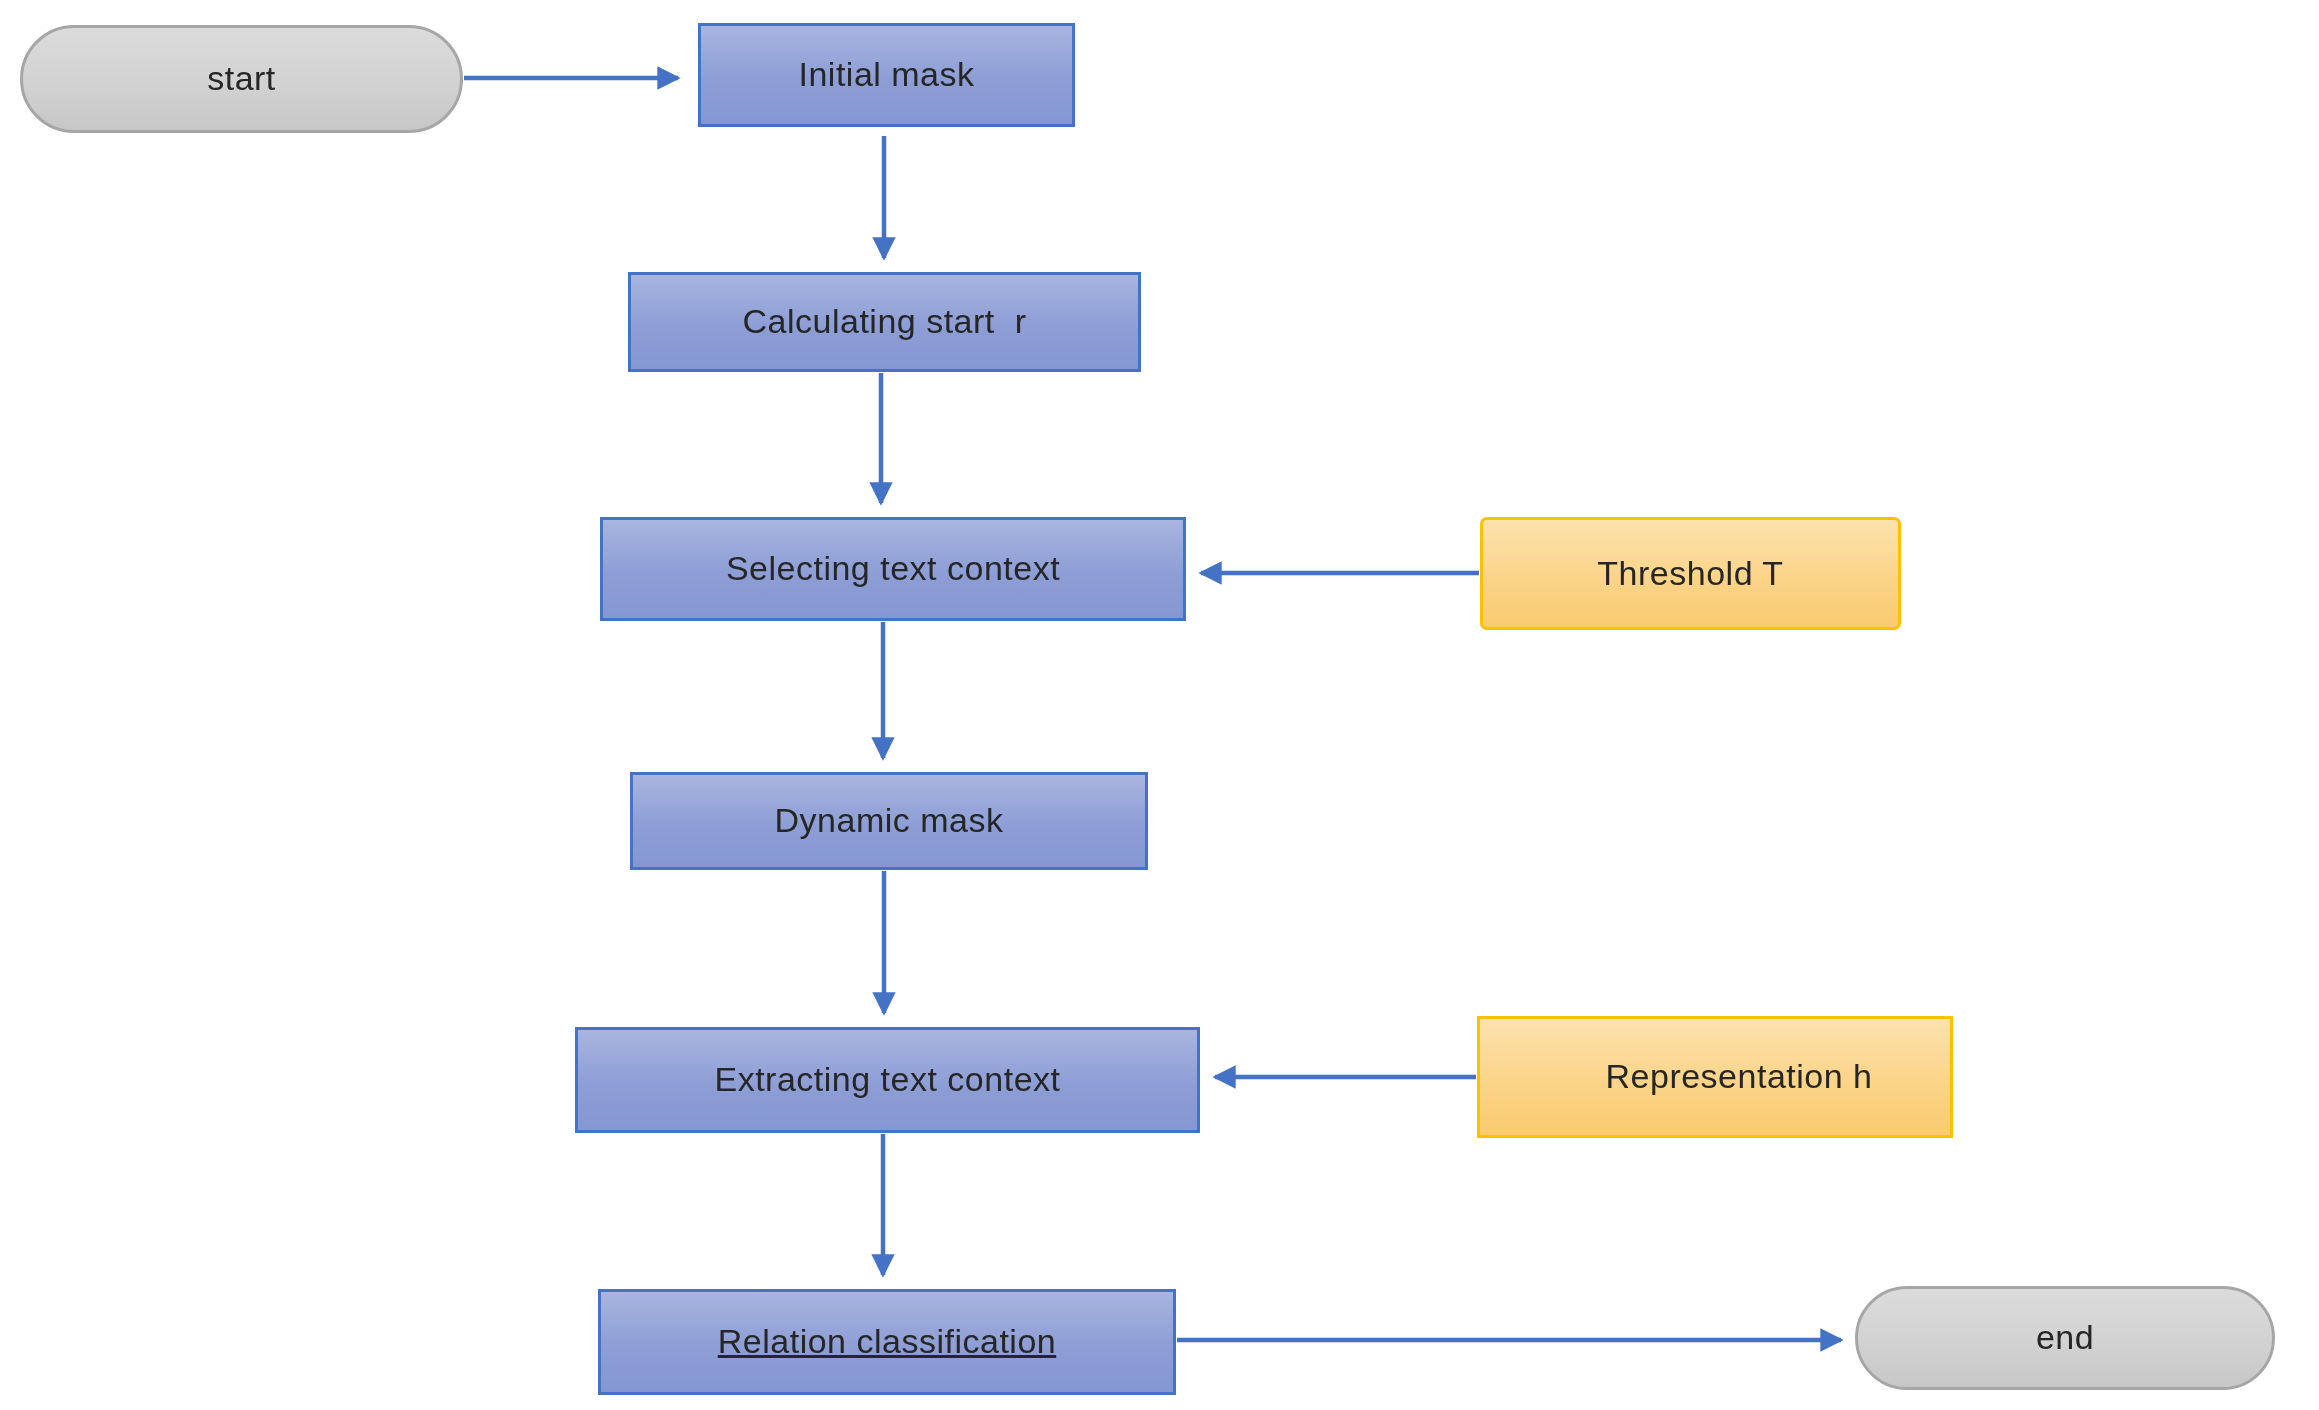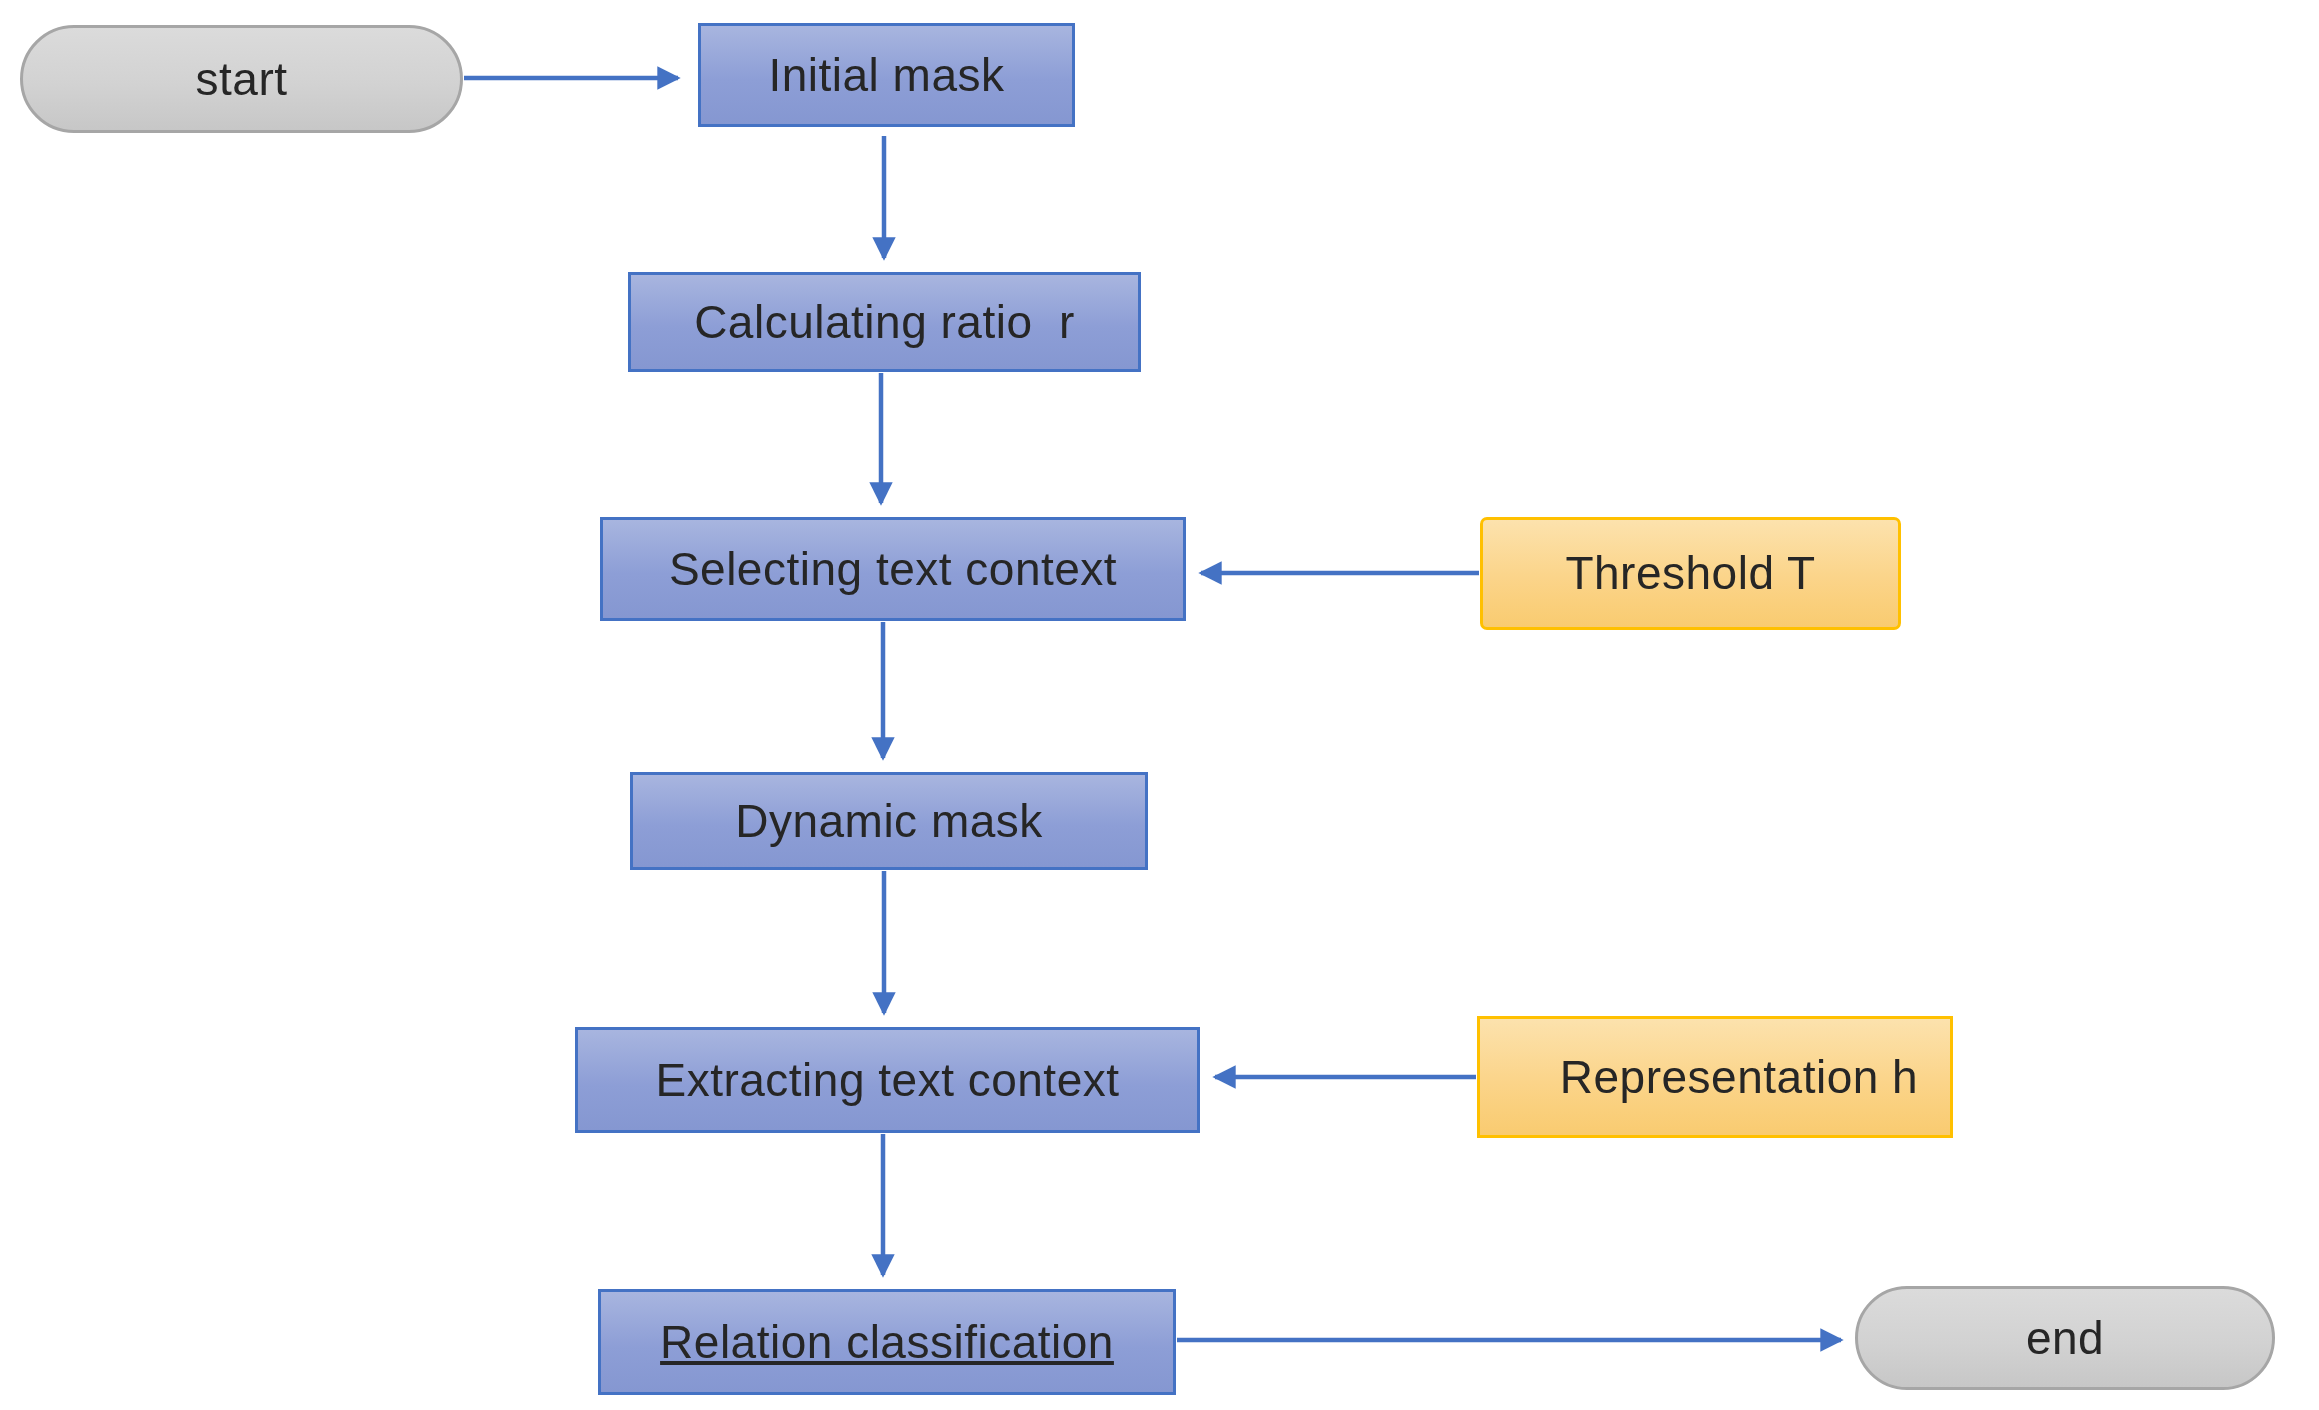--- a/index.html
+++ b/index.html
@@ -25,21 +25,21 @@
     position: absolute;
     display: flex;
     align-items: center;
     justify-content: center;
     box-sizing: border-box;
     color: #262626;
     text-align: center;
   }
   .node-label {
     white-space: pre;
-    font-size: 46px;
+    font-size: 34px;
     letter-spacing: 0.5px;
     line-height: 1.1;
   }
   
   .terminal {
     background: linear-gradient(180deg, #dbdbdb 0%, #d2d2d2 55%, #c7c7c7 100%);
     border: 3px solid #a6a6a6;
     border-radius: 60px;
   }
   
@@ -92,21 +92,21 @@
 
   <div class="node terminal" id="node-start">
     <span class="node-label">start</span>
   </div>
 
   <div class="node process" id="node-initial-mask">
     <span class="node-label">Initial mask</span>
   </div>
 
   <div class="node process" id="node-calculating-ratio">
-    <span class="node-label">Calculating ratio  r</span>
+    <span class="node-label">Calculating start  r</span>
   </div>
 
   <div class="node process" id="node-selecting-text-context">
     <span class="node-label">Selecting text context</span>
   </div>
 
   <div class="node input-node" id="node-threshold">
     <span class="node-label">Threshold T</span>
   </div>
 

